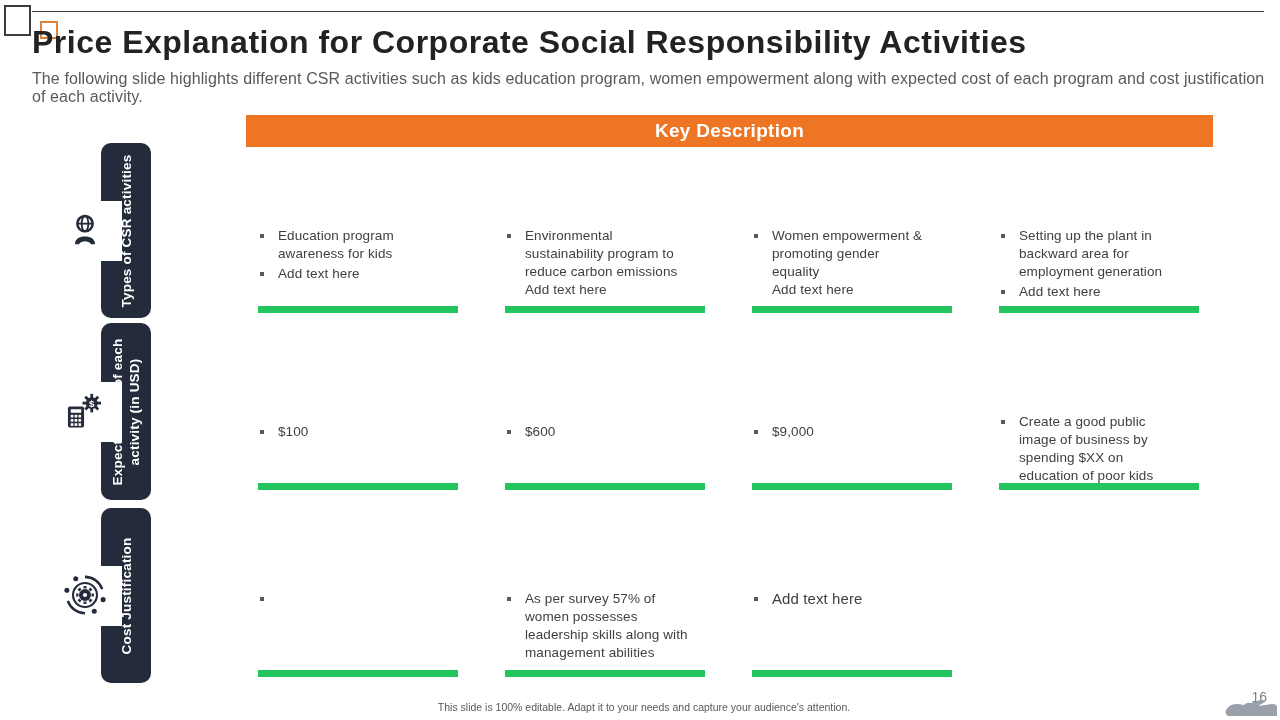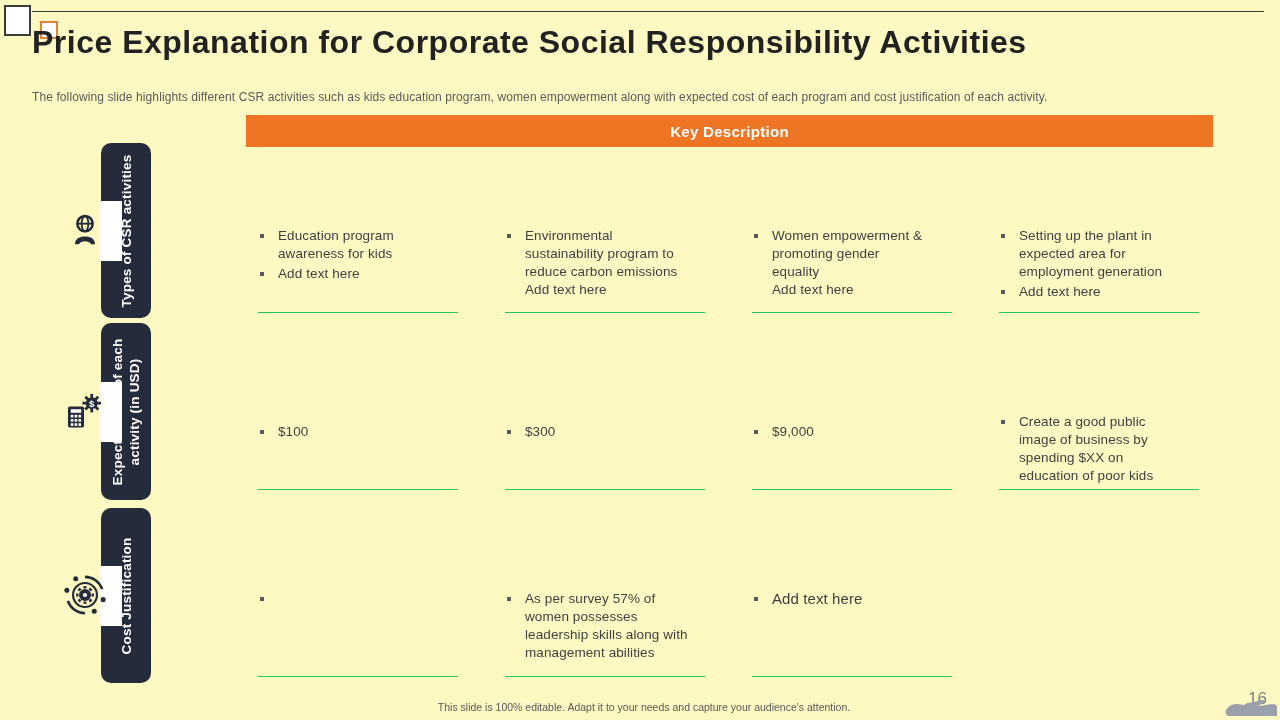--- a/index.html
+++ b/index.html
@@ -1,37 +1,37 @@
 <!DOCTYPE html>
 <html><head>
 <meta charset="utf-8">
 <style>
   html,body{margin:0;padding:0;background:#888;}
   .slide{
-    position:relative;width:1280px;height:720px;background:#fef9c3;
+    position:relative;width:1280px;height:720px;background:#ffffff;
     font-family:"Liberation Sans", sans-serif;overflow:hidden;
   }
   
   .top-line{position:absolute;left:32px;top:11px;width:1232px;height:1px;background:#3c3c3c;}
   .logo-sq-big{position:absolute;left:4px;top:5px;width:27px;height:31px;border:2px solid #3c3c3c;background:#fff;box-sizing:border-box;}
   .logo-sq-small{position:absolute;left:40px;top:21px;width:18px;height:18px;border:2px solid #e0813c;background:#fff;box-sizing:border-box;}
 
   .title{
     position:absolute;left:32px;top:24px;font-size:32px;font-weight:700;
     color:#222222;letter-spacing:.5px;white-space:nowrap;
   }
   .subtitle{
-    position:absolute;left:32px;top:90px;font-size:12px;color:#595959;letter-spacing:.1px;
+    position:absolute;left:32px;top:70px;font-size:16px;color:#595959;letter-spacing:.1px;
   }
 
   .header-bar{
     position:absolute;left:246px;top:115px;width:967px;height:32px;
     background:#ee7524;display:flex;align-items:center;justify-content:center;
   }
-  .header-bar .label{color:#ffffff;font-size:15px;font-weight:700;letter-spacing:.3px;}
+  .header-bar .label{color:#ffffff;font-size:19px;font-weight:700;letter-spacing:.3px;}
 
   
   .tab{
     position:absolute;left:101px;width:50px;background:#242b3a;border-radius:10px;
   }
   .tab-1{top:143px;height:175px;}
   .tab-2{top:323px;height:177px;}
   .tab-3{top:508px;height:175px;}
   .tab-notch{
     position:absolute;left:-1px;top:50%;transform:translateY(-50%);
@@ -48,40 +48,40 @@
   .icon-2{left:62px;top:390px;}
   .icon-3{left:58px;top:568px;}
 
   
   .grid{
     position:absolute;left:258px;top:147px;width:942px;
     display:grid;grid-template-columns:repeat(4,200px);column-gap:47px;
     grid-template-rows:166px 177px 187px;
   }
   .cell{
-    border-bottom:1px solid #22c55e;box-sizing:border-box;
+    border-bottom:7px solid #22c55e;box-sizing:border-box;
   }
   .cell.row-0{padding-top:80px;}
   .cell.row-1{padding-top:110px;}
   .cell.row-2{padding-top:100px;}
   .bullet-item{display:flex;align-items:flex-start;margin-bottom:2px;}
   .bullet{
     width:4px;height:4px;background:#595959;flex:0 0 4px;margin:7px 14px 0 2px;
   }
   .item-text{
     font-size:13.5px;line-height:18px;color:#404040;white-space:pre-line;letter-spacing:.1px;
   }
   .bullet-item.large .item-text{font-size:15px;}
 
   .footer-note{
     position:absolute;left:4px;top:701px;width:1280px;text-align:center;
     font-size:10.5px;color:#595959;
   }
   .page-number{
-    position:absolute;right:13px;top:689px;font-size:17px;color:#808080;
+    position:absolute;right:13px;top:689px;font-size:14px;color:#808080;
   }
   .corner-hand{position:absolute;right:0;bottom:0;}
 </style>
 </head>
 <body>
 
 <div class="slide">
 
   <div class="top-line"></div>
   <div class="logo-sq-big"></div>
@@ -194,38 +194,38 @@
           <span class="item-text">Women empowerment &amp;
 promoting gender
 equality
 Add text here</span>
         </div>
       </div>
       <div class="cell row-0">
         <div class="bullet-item">
           <span class="bullet"></span>
           <span class="item-text">Setting up the plant in
-expected area for
+backward area for
 employment generation</span>
         </div>
         <div class="bullet-item">
           <span class="bullet"></span>
           <span class="item-text">Add text here</span>
         </div>
       </div>
       <div class="cell row-1">
         <div class="bullet-item">
           <span class="bullet"></span>
           <span class="item-text">$100</span>
         </div>
       </div>
       <div class="cell row-1">
         <div class="bullet-item">
           <span class="bullet"></span>
-          <span class="item-text">$300</span>
+          <span class="item-text">$600</span>
         </div>
       </div>
       <div class="cell row-1">
         <div class="bullet-item">
           <span class="bullet"></span>
           <span class="item-text">$9,000</span>
         </div>
       </div>
       <div class="cell row-2">
         <div class="bullet-item">

